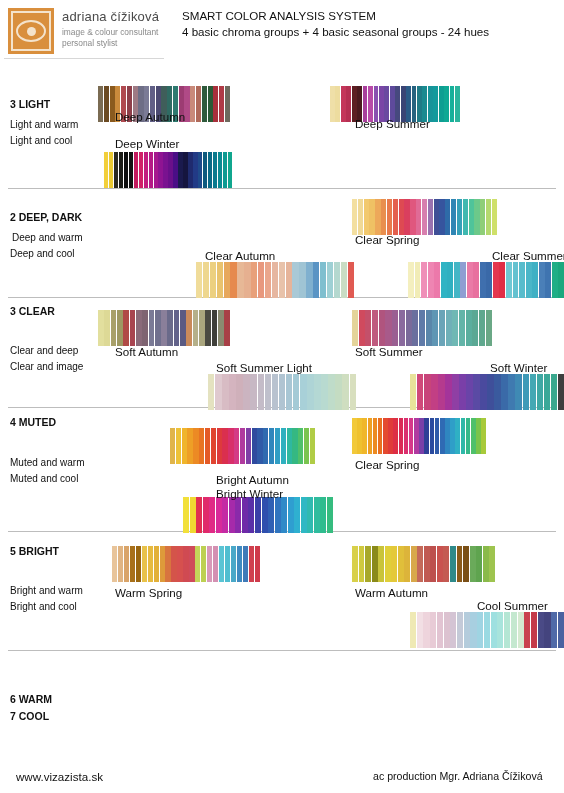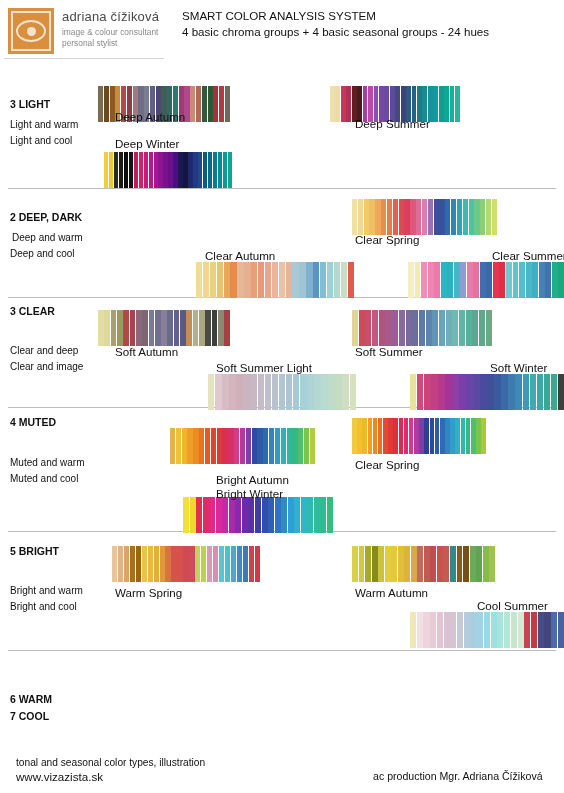--- a/index.html
+++ b/index.html
@@ -551,16 +551,15 @@
         <div class="sw" style="background: rgb(74, 74, 134);"></div>
         <div class="sw" style="background: rgb(68, 68, 126);"></div>
         <div class="sw" style="background: rgb(79, 106, 168);"></div>
         <div class="sw" style="background: rgb(74, 98, 160);"></div>
       </div>
       <div class="pal-label" style="left: 477px; top: 599px;">Cool Summer</div>
       <div class="sec-num" style="left: 10px; top: 693px;">6 WARM</div>
       <div class="sec-num" style="left: 10px; top: 710px;">7 COOL</div>
     </div>
 
-  <div id="footer-left1">tonal and seasonal color types, illustration</div>
   <div id="footer-left2">www.vizazista.sk</div>
   <div id="footer-right">ac production Mgr. Adriana Čížiková</div>
 </div>
 
 </body></html>

